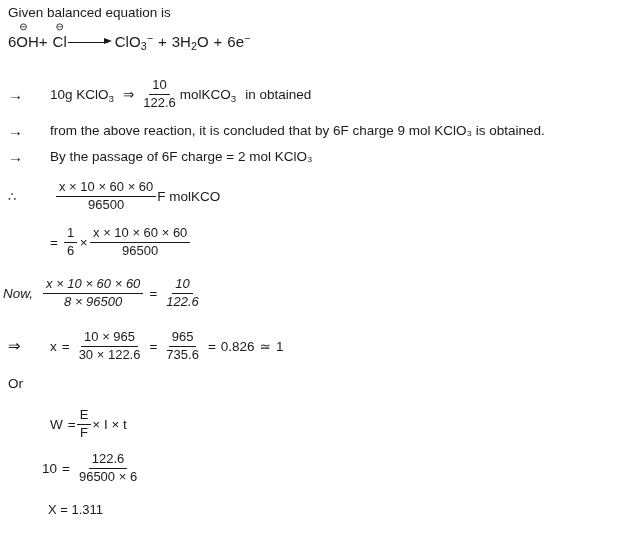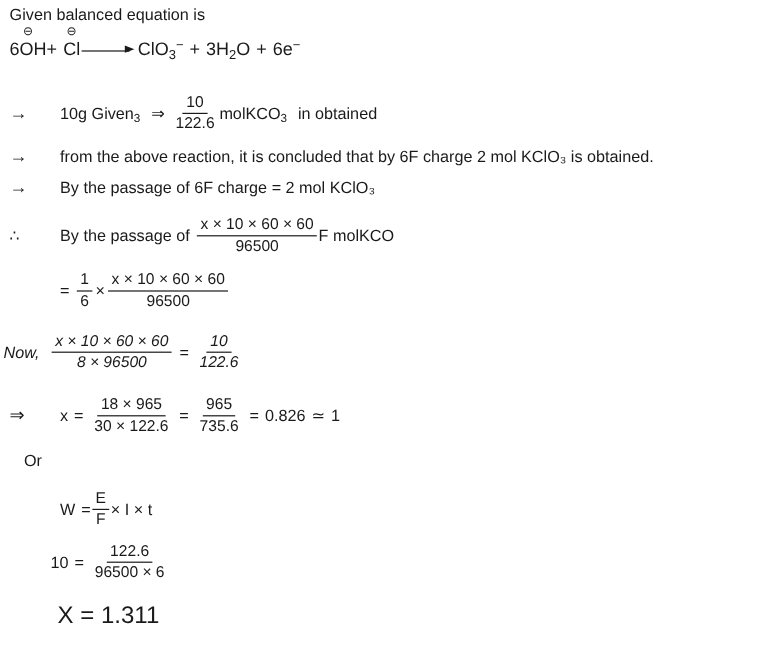--- a/index.html
+++ b/index.html
@@ -101,21 +101,21 @@
     right: 2px;
     top: 2.2px;
     width: 0;
     height: 0;
     border-top: 3.8px solid transparent;
     border-bottom: 3.8px solid transparent;
     border-left: 8px solid #1a1a1a;
   }
   sub { font-size: 0.72em; vertical-align: baseline; position: relative; top: 3px; }
   sup { font-size: 0.72em; vertical-align: baseline; position: relative; top: -5px; }
-  .big { font-size: 20px; }
+  .big { font-size: 13px; }
   .gap-s { display: inline-block; width: 5px; }
   .gap-m { display: inline-block; width: 9px; }
   .mul { padding: 0 1.5px; }
 </style>
 </head>
 <body>
 
 <div class="page">
 
   <div class="line" style="left:8px; top:6px;">
@@ -140,46 +140,45 @@
     <span class="gap-s"></span>
     <span><span>3H</span><sub>2</sub><span>O</span></span>
     <span class="gap-s"></span>
     <span>+</span>
     <span class="gap-s"></span>
     <span><span>6e</span><sup>−</sup></span>
   </div>
 
   <div class="eqline" style="left:8px; top:78px;">
     <span class="marker">→</span>
-    <span><span>10g Given</span><sub>3</sub></span>
+    <span><span>10g KClO</span><sub>3</sub></span>
     <span class="gap-m"></span>
     <span>⇒</span>
     <span class="gap-s"></span>
     <span class="frac">
       <span class="num">10</span>
       <span class="den">122.6</span>
     </span>
     <span><span>molKCO</span><sub>3</sub></span>
     <span class="gap-m"></span>
     <span>in obtained</span>
   </div>
 
   <div class="eqline" style="left:8px; top:122px;">
     <span class="marker">→</span>
-    <span>from the above reaction, it is concluded that by 6F charge 2 mol KClO₃ is obtained.</span>
+    <span>from the above reaction, it is concluded that by 6F charge 9 mol KClO₃ is obtained.</span>
   </div>
 
   <div class="eqline" style="left:8px; top:148px;">
     <span class="marker">→</span>
     <span>By the passage of 6F charge = 2 mol KClO₃</span>
   </div>
 
   <div class="eqline" style="left:8px; top:180px;">
     <span class="marker small">∴</span>
-    <span>By the passage of</span>
     <span class="gap-s"></span>
     <span class="frac">
       <span class="num">x × 10 × 60 × 60</span>
       <span class="den">96500</span>
     </span>
     <span>F molKCO</span>
   </div>
 
   <div class="eqline" style="left:50px; top:226px;">
     <span>=</span>
@@ -211,41 +210,41 @@
     </span>
   </div>
 
   <div class="eqline" style="left:8px; top:330px;">
     <span class="marker">⇒</span>
     <span>x</span>
     <span class="gap-s"></span>
     <span>=</span>
     <span class="gap-s"></span>
     <span class="frac">
-      <span class="num">18 × 965</span>
+      <span class="num">10 × 965</span>
       <span class="den">30 × 122.6</span>
     </span>
     <span class="gap-s"></span>
     <span>=</span>
     <span class="gap-s"></span>
     <span class="frac">
       <span class="num">965</span>
       <span class="den">735.6</span>
     </span>
     <span class="gap-s"></span>
     <span>=</span>
     <span class="gap-s"></span>
     <span>0.826</span>
     <span class="gap-s"></span>
     <span>≃</span>
     <span class="gap-s"></span>
     <span>1</span>
   </div>
 
-  <div class="eqline" style="left:20px; top:376px;">
+  <div class="eqline" style="left:8px; top:376px;">
     <span>Or</span>
   </div>
 
   <div class="eqline" style="left:50px; top:408px;">
     <span>W</span>
     <span class="gap-s"></span>
     <span>=</span>
     <span class="frac">
       <span class="num">E</span>
       <span class="den">F</span>

